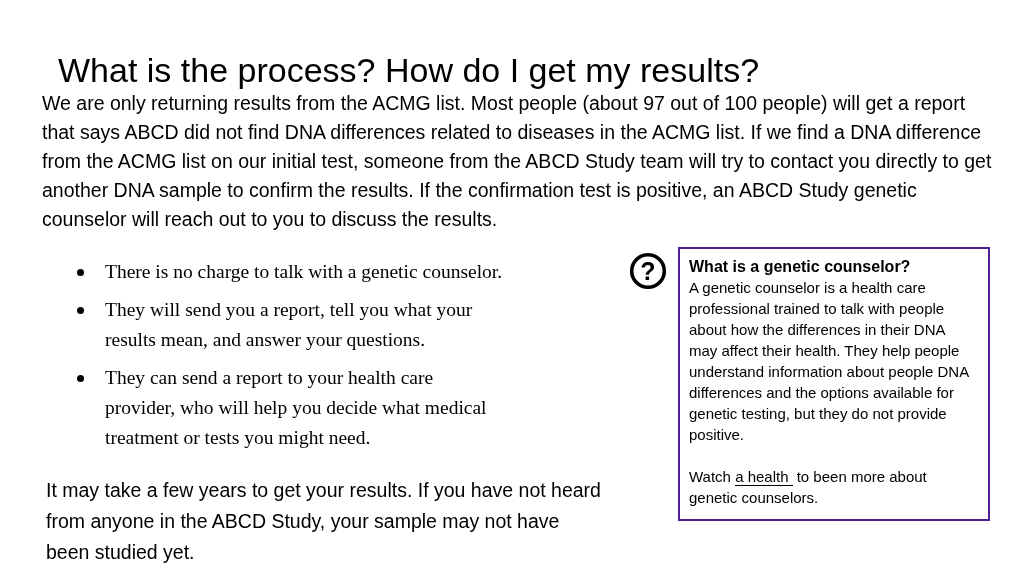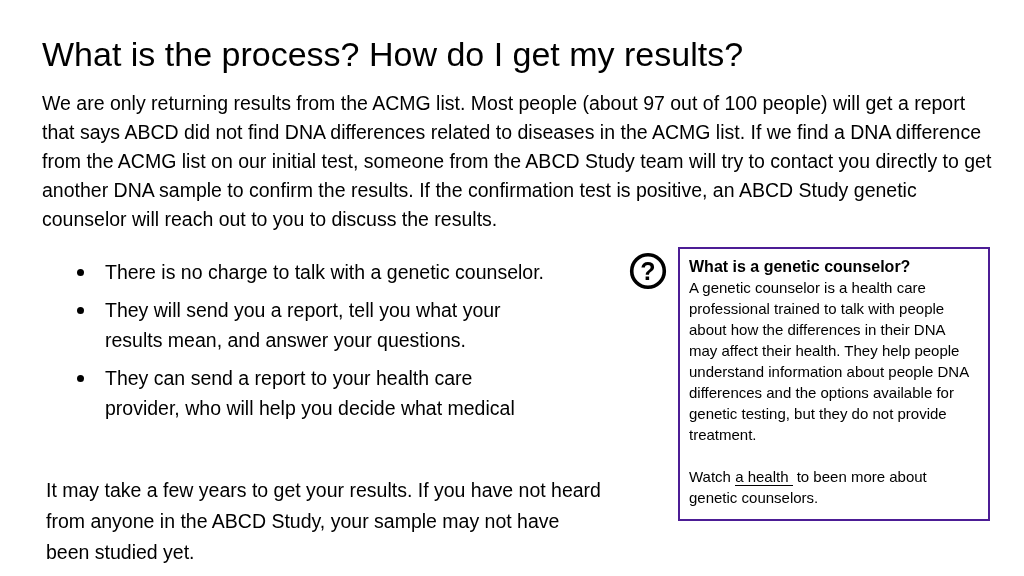--- a/index.html
+++ b/index.html
@@ -11,40 +11,41 @@
   }
   .page {
     position: relative;
     width: 1024px; height: 576px;
     background: #ffffff;
     overflow: hidden;
   }
   .page-title {
     position: absolute;
     left: 42px; top: 34px;
-    margin: 0;
+    margin: 16px;
     font-size: 34px;
     font-weight: 400;
     line-height: 40px;
     white-space: nowrap;
   }
   .intro {
     position: absolute;
     left: 42px; top: 89px;
     width: 955px;
     margin: 0;
     font-size: 19.5px;
     line-height: 29px;
   }
   .bullet-list {
     position: absolute;
     left: 74px; top: 257px;
     width: 520px;
     margin: 0; padding: 0;
     list-style: none;
+    font-family: Liberation Serif, serif;
   }
   .bullet-list li {
     position: relative;
     padding-left: 31px;
     font-size: 19.5px;
     line-height: 30px;
     margin-bottom: 8px;
   }
   .bullet-list li::before {
     content: "";
@@ -113,41 +114,42 @@
     <li>
       <span class="line">There is no charge to talk with a genetic counselor.</span>
     </li>
     <li>
       <span class="line">They will send you a report, tell you what your</span>
       <span class="line">results mean, and answer your questions.</span>
     </li>
     <li>
       <span class="line">They can send a report to your health care</span>
       <span class="line">provider, who will help you decide what medical</span>
+      <span class="line">treatment or tests you might need.</span>
     </li>
   </ul>
 
   <div class="help-icon">
     <svg width="40" height="40" viewBox="0 0 40 40" aria-hidden="true">
       <circle cx="20" cy="20" r="16.3" fill="none" stroke="#000000" stroke-width="3.6"></circle>
       <text x="20" y="28.5" text-anchor="middle" font-family="Liberation Sans, sans-serif" font-size="25" font-weight="bold" fill="#000000">?</text>
     </svg>
   </div>
 
   <aside class="callout">
     <h2 class="callout-heading">What is a genetic counselor?</h2>
     <p class="callout-body">
       <span class="line">A genetic counselor is a health care</span>
       <span class="line">professional trained to talk with people</span>
       <span class="line">about how the differences in their DNA</span>
       <span class="line">may affect their health. They help people</span>
       <span class="line">understand information about people DNA</span>
       <span class="line">differences and the options available for</span>
       <span class="line">genetic testing, but they do not provide</span>
-      <span class="line">treatment.</span>
+      <span class="line">positive.</span>
     </p>
     <p class="callout-watch"><span>Watch </span><a class="video-link">a health</a><span> to been more about</span><span class="line">genetic counselors.</span></p>
   </aside>
 
   <p class="closing">
     <span class="line">It may take a few years to get your results. If you have not heard</span>
     <span class="line">from anyone in the ABCD Study, your sample may not have</span>
     <span class="line">been studied yet.</span>
   </p>
 

